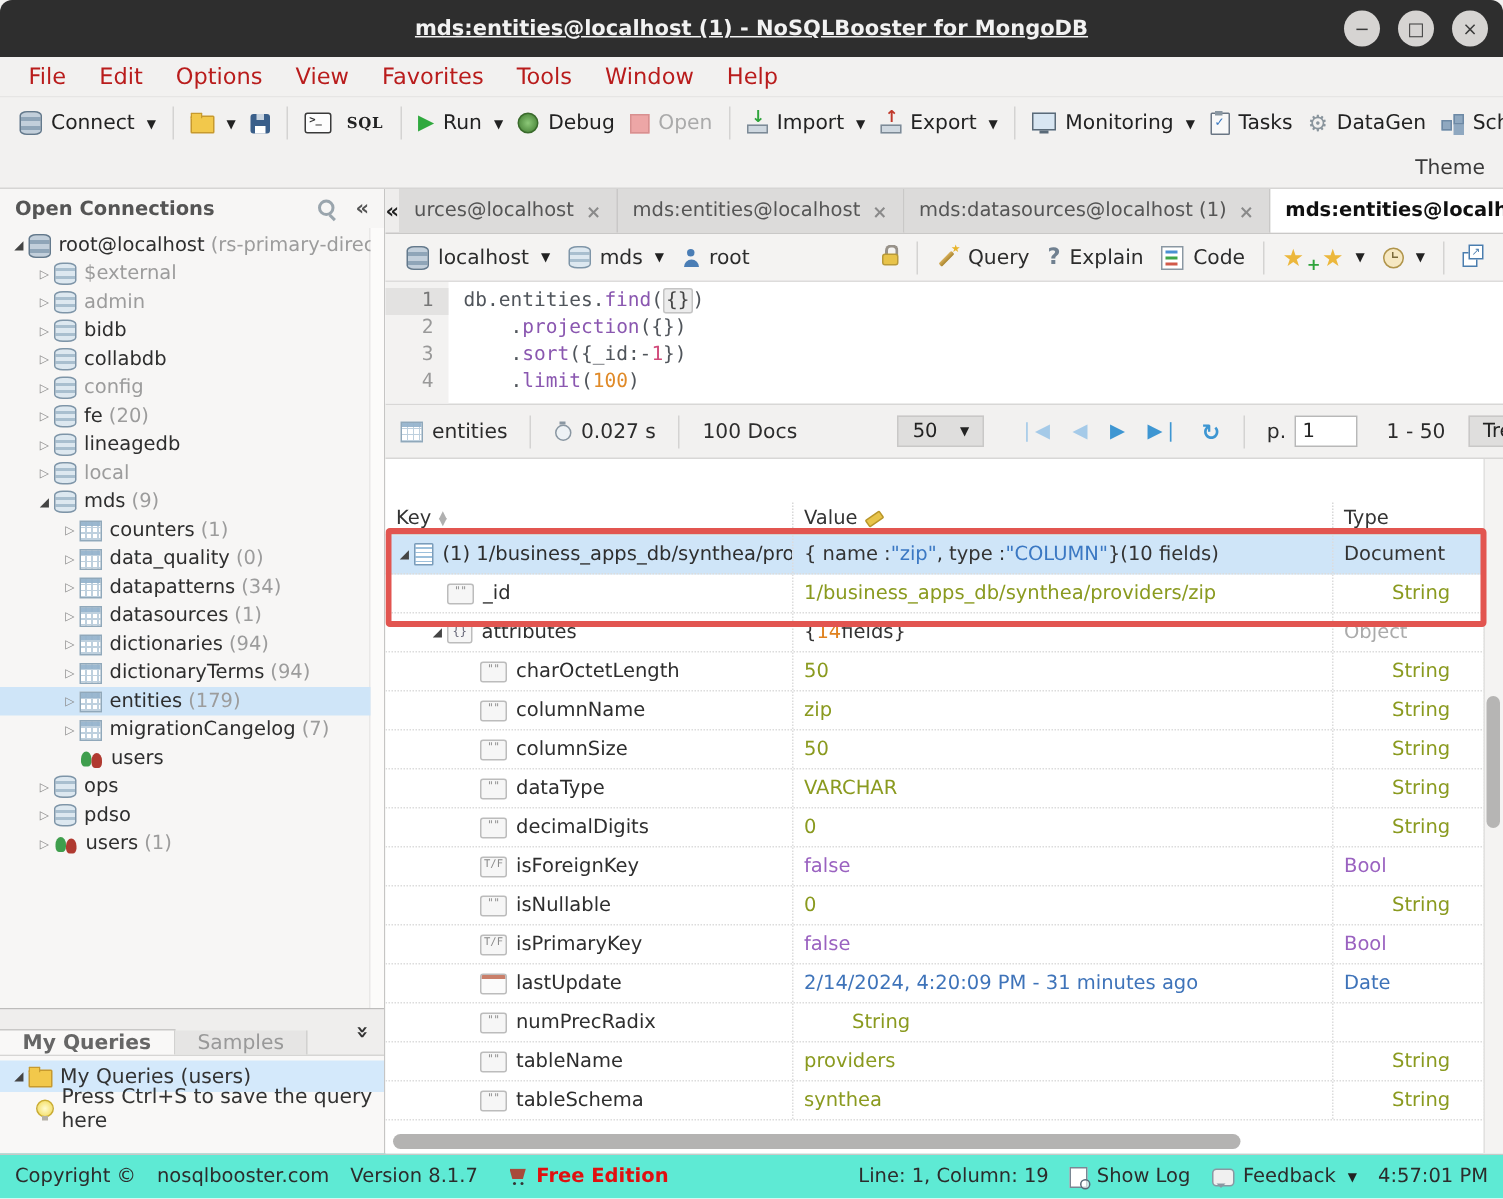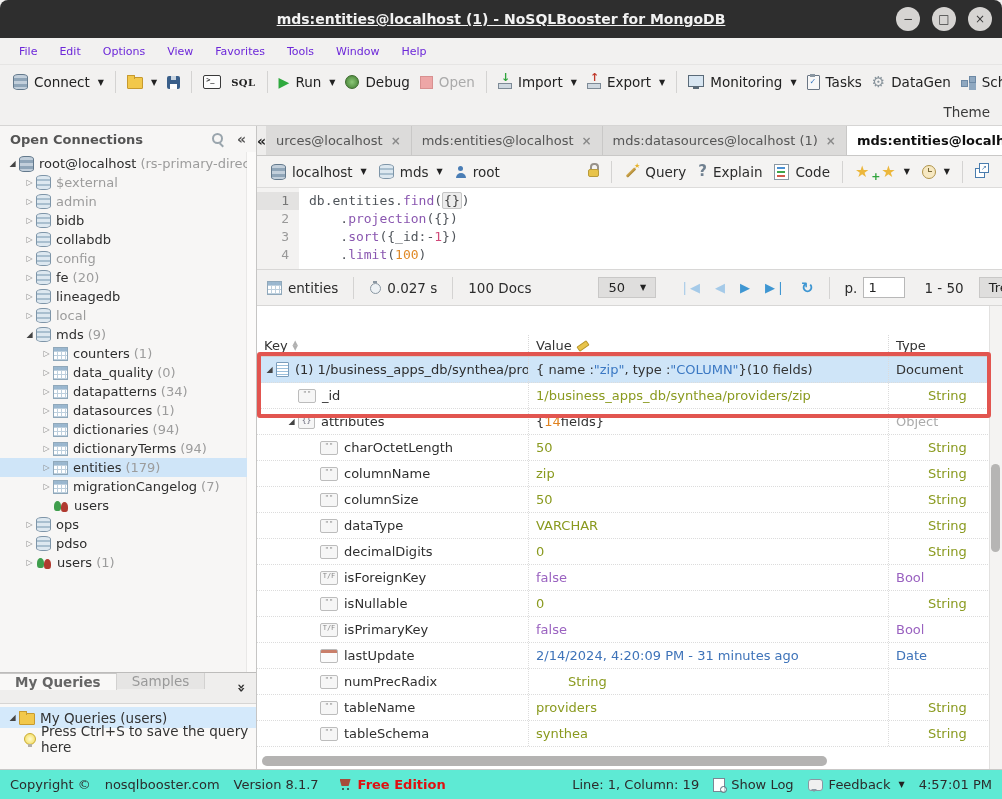--- a/index.html
+++ b/index.html
@@ -7,21 +7,21 @@
   .app{width:1002px;height:799px;display:flex;flex-direction:column;background:#f2f1f0;}
 
   
   .titlebar{height:38px;flex:0 0 38px;background:#2e2e2e;border-radius:8px 8px 0 0;display:flex;align-items:center;position:relative;}
   .title{flex:1;text-align:center;color:#f2f2f2;font-weight:bold;font-size:14px;text-decoration:underline;}
   .win-controls{position:absolute;right:10px;top:7px;display:flex;gap:12px;}
   .win-btn{width:24px;height:24px;border-radius:50%;background:#d6d4d2;color:#3a3a3a;display:flex;align-items:center;justify-content:center;font-size:12px;line-height:1;}
 
   
   .menubar{height:26px;flex:0 0 26px;display:flex;align-items:center;padding-left:8px;background:#f2f1f0;border-bottom:1px solid #e6e5e4;}
-  .menu-item{padding:2px 11px;font-size:11px;color:#6d28d9;}
+  .menu-item{padding:2px 11px;font-size:15px;color:#b91c1c;}
 
   
   .toolbar{height:34px;flex:0 0 34px;display:flex;align-items:center;padding:0 8px;background:#f2f1f0;}
   .tb-item{display:flex;align-items:center;gap:6px;padding:2px 5px;color:#222;font-size:13.5px;white-space:nowrap;}
   .tb-item.disabled{color:#aaa;}
   .tb-sep{width:1px;height:22px;background:#d4d3d2;margin:0 6px;flex:0 0 1px;}
   .dd{font-size:8px;color:#222;margin-left:2px;}
   .theme-row{height:26px;flex:0 0 26px;display:flex;align-items:center;justify-content:flex-end;padding-right:12px;background:#f2f1f0;border-bottom:1px solid #d6d5d4;color:#3a3a3a;font-size:13.5px;}
 
   
@@ -38,21 +38,21 @@
   .tree-row{height:19px;display:flex;align-items:center;white-space:nowrap;overflow:hidden;}
   .tree-row.sel{background:#cfe5f8;}
   .arr{width:13px;flex:0 0 13px;text-align:center;font-size:8px;color:#444;}
   .arr.closed{color:#8a8a8a;}
   .tree-row .ico{margin-right:5px;}
   .lbl{color:#2e2e2e;}
   .muted .lbl{color:#9c9c9c;}
   .cnt{color:#9c9c9c;margin-left:4px;}
 
   .sb-bottom{flex:0 0 auto;border-top:1px solid #bdbcbb;}
-  .sb-tabs{height:30px;display:flex;align-items:flex-start;background:#efeeed;border-bottom:1px solid #d6d5d4;}
+  .sb-tabs{height:30px;display:flex;align-items:flex-end;background:#efeeed;border-bottom:1px solid #d6d5d4;}
   .sb-tab{display:flex;align-items:center;padding:0 15px;font-size:13.5px;color:#999;background:#e6e5e4;border-right:1px solid #d2d1d0;}
   .sb-tab.active{background:#f9f8f7;color:#666;font-weight:bold;border-top:1px solid #c9c8c7;}
   .chev-down{margin-left:auto;margin-right:10px;align-self:center;display:inline-block;transform:rotate(90deg);font-weight:bold;color:#333;font-size:14px;}
   .sb-bottom-content{height:62px;background:#f9f8f7;padding-top:3px;font-size:13.5px;}
   .sbq-row{height:21px;display:flex;align-items:center;}
   .sbq-row.sel{background:#d4e9fb;}
   .sbq-row .ico{margin-right:5px;}
   .tip-row{padding-left:24px;}
 
   

